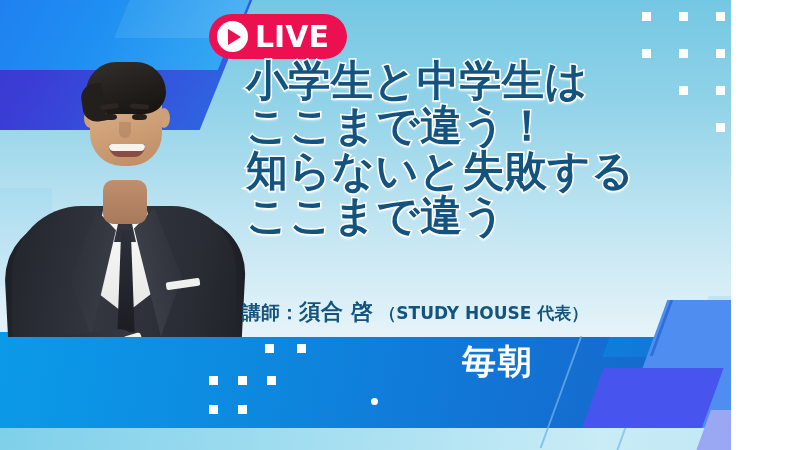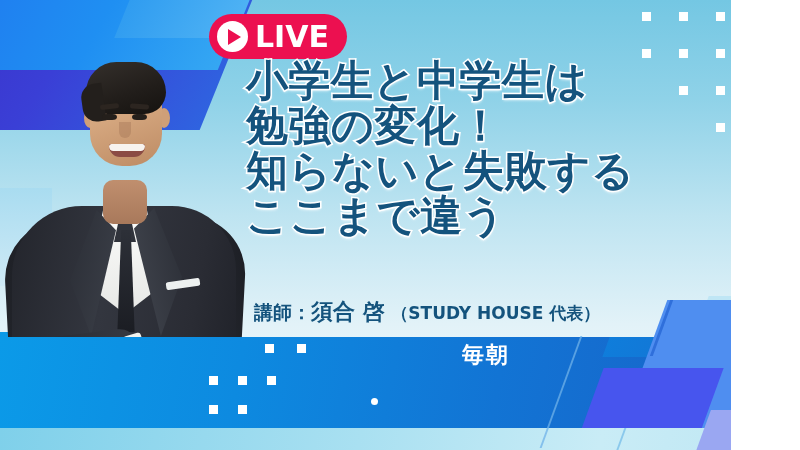--- a/index.html
+++ b/index.html
@@ -134,34 +134,34 @@
     font-weight:bold;
     line-height:45px;
     letter-spacing:0.5px;
     -webkit-text-stroke:3px #ffffff;
     paint-order:stroke fill;
     text-shadow:0 2px 3px rgba(255,255,255,.9);
   }
   .headline span { display:block; }
 
   .presenter {
-    position:absolute; left:254px; top:297px;
+    position:absolute; left:242px; top:297px;
     color:#14537d;
     font-size:19px;
     font-weight:bold;
     letter-spacing:0px;
     white-space:nowrap;
   }
   .presenter .nm { font-size:22px; }
   .presenter .org { font-size:17px; }
 
   
   .band-top {
     position:absolute; left:462px; top:344px;
-    color:#ffffff; font-size:22px; font-weight:bold;
+    color:#ffffff; font-size:34px; font-weight:bold;
     letter-spacing:2px; line-height:1;
   }
   .band-main {
     position:absolute; left:398px; top:372px;
     color:#ffffff; font-size:42px; font-weight:bold;
     letter-spacing:0px; line-height:1;
     white-space:nowrap;
   }
 
   
@@ -337,21 +337,21 @@
 
   <div class="live-badge">
     <span class="live-circle">
       <span class="live-tri"></span>
     </span>
     <span class="live-text">LIVE</span>
   </div>
 
   <div class="headline">
     <span>小学生と中学生は</span>
-    <span>勉強の変化！</span>
+    <span>ここまで違う！</span>
     <span>知らないと失敗する</span>
     <span>ここまで違う</span>
   </div>
 
   <div class="presenter"><span>講師：</span><span class="nm">須合 啓</span>&nbsp;<span class="org">（STUDY HOUSE 代表）</span></div>
 
   <div class="shape band"></div>
   <div class="shape band-notch"></div>
   <div class="shape r-d"></div>
   <div class="shape r-a"></div>

